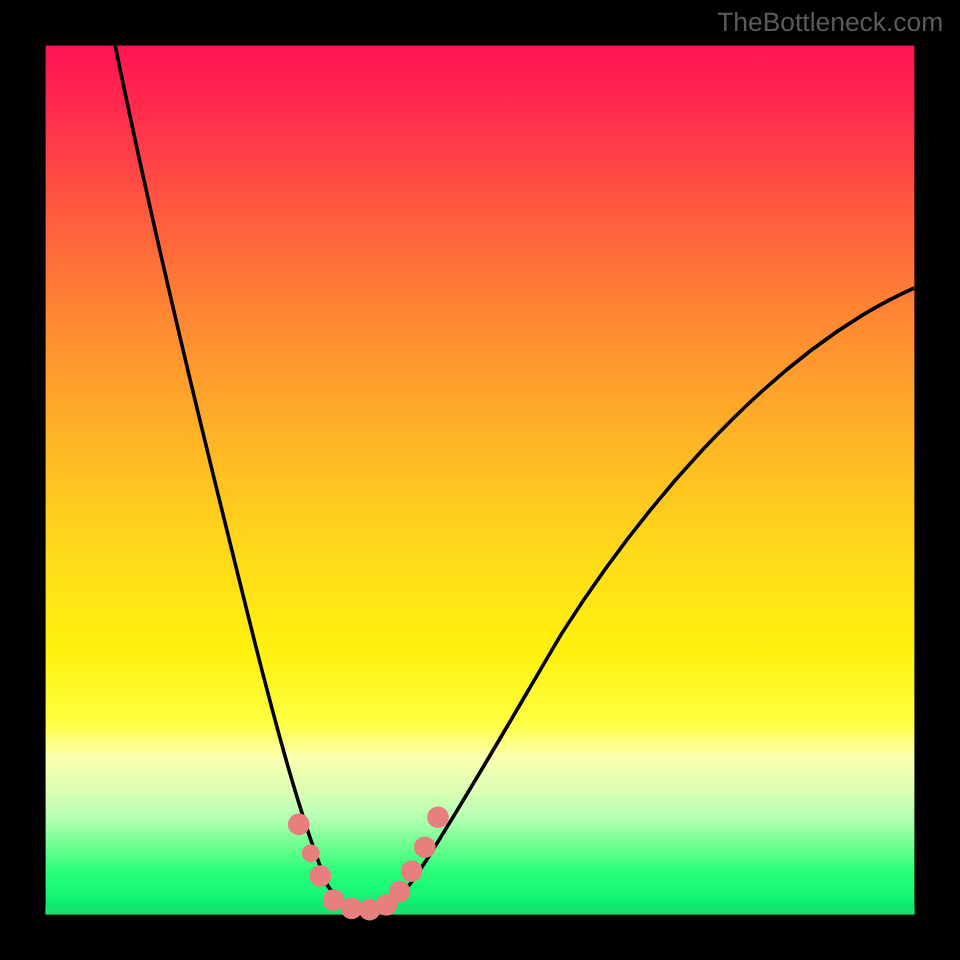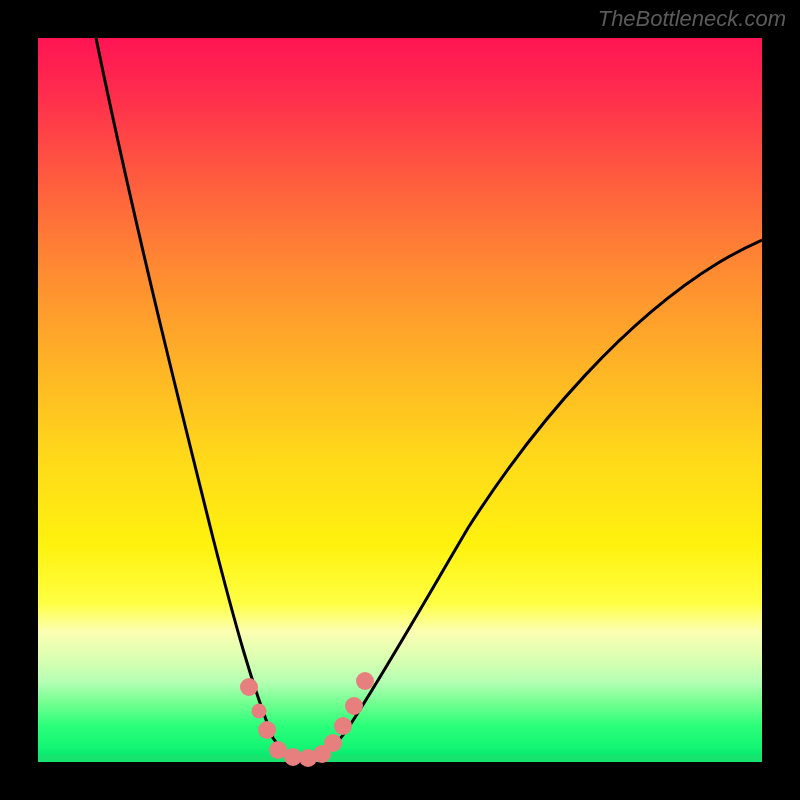--- a/index.html
+++ b/index.html
@@ -13,21 +13,20 @@
   }
   .watermark {
     position: absolute;
     top: 6px;
     right: 14px;
     color: #5b5b5b;
     font-size: 22px;
     letter-spacing: 0px;
     font-weight: 400;
     z-index: 5;
-    font-style: italic;
   }
   .plot-area {
     position: absolute;
     left: 38px;
     top: 38px;
     width: 724px;
     height: 724px;
     background: linear-gradient(to bottom,
       #ff1453 0%,
       #ff2e4d 8%,

